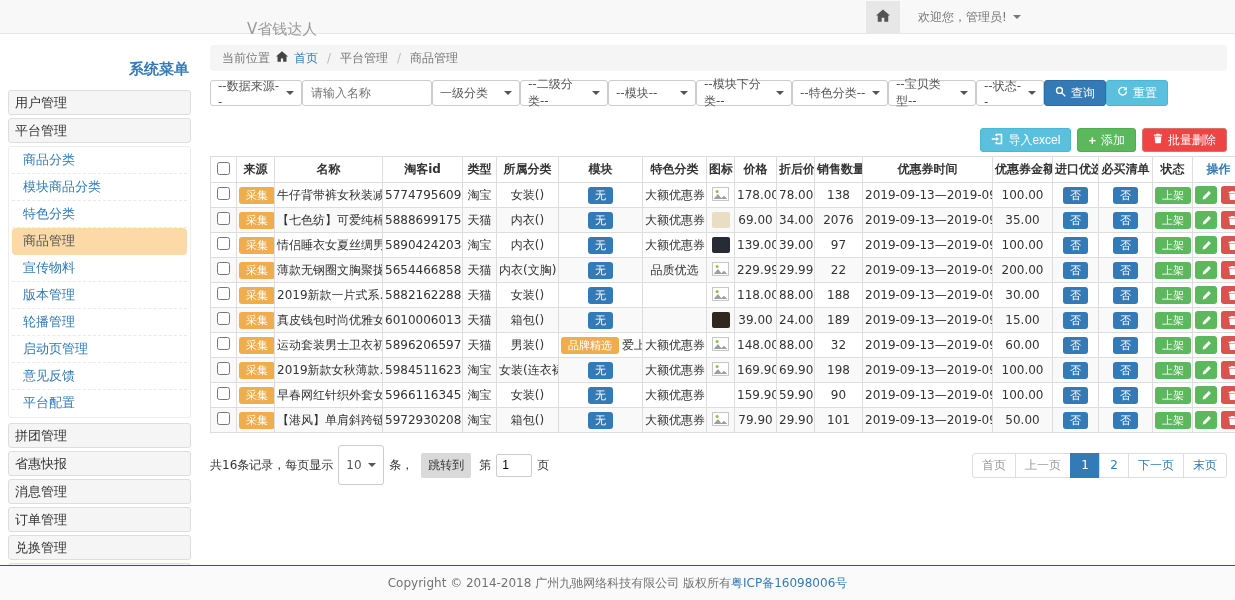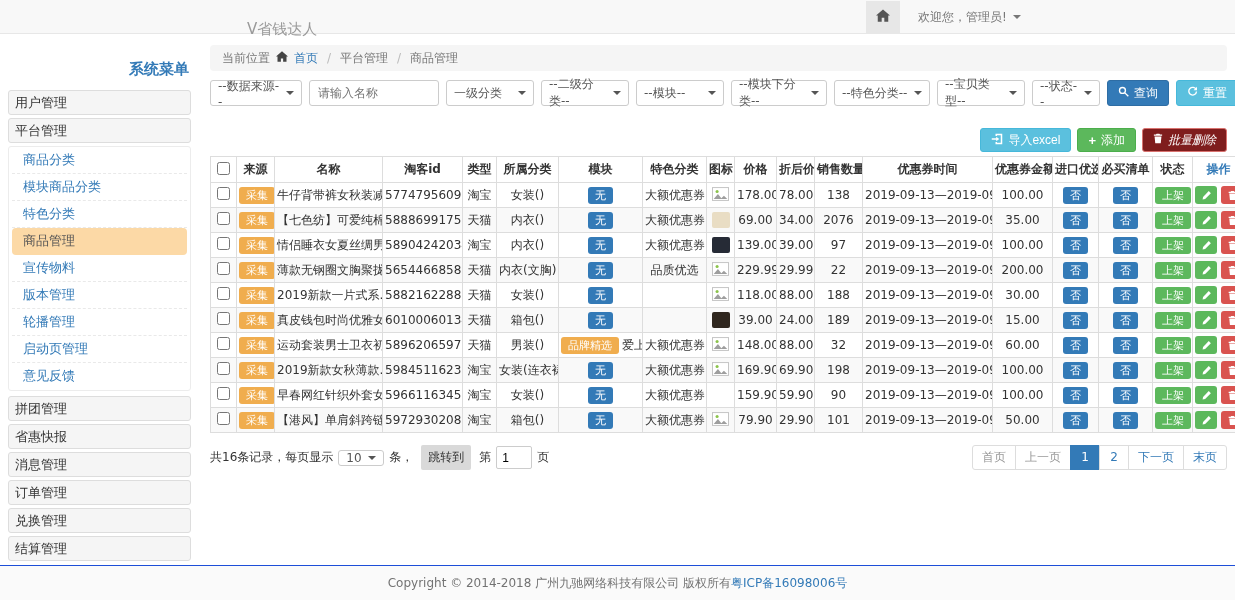--- a/index.html
+++ b/index.html
@@ -22,52 +22,52 @@
   .panel-hdr { height:25px; line-height:24px; background:#f5f5f5; border:1px solid #ddd; border-radius:3px; padding-left:6px; font-size:13px; color:#333; margin-bottom:3px; cursor:pointer; }
   .submenu { border:1px solid #ececec; border-radius:3px; margin-bottom:5px; background:#fff; padding:0 3px; }
   .submenu-item { height:27px; line-height:26px; font-size:13px; color:#337ab7; padding-left:11px; border-bottom:1px dashed #e9e9e9; cursor:pointer; }
   .submenu-item:last-child { border-bottom:none; }
   .submenu-item.active { background:#fcd9a6; border-radius:4px; color:#555; border-bottom-color:transparent; }
   
   .main { position:absolute; left:210px; top:45px; width:1017px; }
   .breadcrumb { height:26px; background:#f5f5f5; border-radius:4px; font-size:12px; color:#777; padding:0 12px; display:flex; align-items:center; gap:6px; }
   .breadcrumb .bc-link { color:#337ab7; cursor:pointer; }
   .breadcrumb .bc-sep { color:#bbb; padding:0 3px; }
-  .filter-row { margin-top:9px; display:flex; gap:7px; align-items:center; }
+  .filter-row { margin-top:9px; display:flex; gap:0; align-items:center; }
   .sel { height:26px; border:1px solid #ccc; border-radius:3px; background:#fff; display:inline-flex; align-items:center; justify-content:space-between; padding:0 7px; font-size:12px; color:#555; cursor:pointer; flex:none; }
   .sel-caret { width:0; height:0; border-left:4px solid transparent; border-right:4px solid transparent; border-top:4px solid #555; margin-left:5px; }
   .txt { height:26px; border:1px solid #ccc; border-radius:3px; padding:0 8px; font-size:12px; color:#555; outline:none; flex:none; }
   .btn { height:26px; border-radius:3px; color:#fff; font-size:12px; display:inline-flex; align-items:center; gap:5px; padding:0 10px; border:1px solid transparent; cursor:pointer; flex:none; }
   .btn-query { background:#337ab7; border-color:#2e6da4; }
   .btn-reset { background:#5bc0de; border-color:#46b8da; }
   .toolbar { margin-top:22px; display:flex; justify-content:flex-end; gap:6px; }
   .toolbar .btn { height:24px; }
   .btn-import { background:#5bc0de; border-color:#46b8da;align-items:center; }
   .btn-add { background:#5cb85c; border-color:#4cae4c; }
-  .btn-del { background:#7f1d1d; border-color:#d9726f;font-style:italic; }
+  .btn-del { background:#ef4444; border-color:#d9726f; }
   .plus-glyph { font-size:13px; font-weight:bold; line-height:1; }
   
   table { margin-top:4px; width:1017px; border-collapse:collapse; table-layout:fixed; font-size:12px; color:#333; }
   th, td { border:1px solid #ddd; text-align:center; padding:3px 2px; height:20px; overflow:hidden; white-space:nowrap; }
   th { font-weight:bold; padding:4px 2px; background:#fff; }
   th.op-col { color:#337ab7; }
   tbody tr:nth-child(even) { background:#f9f9f9; }
   .badge { display:inline-block; padding:2px 7px; border-radius:3px; color:#fff; font-size:11px; line-height:13px; vertical-align:middle; }
   .badge-orange { background:#f0ad4e; }
   .badge-blue { background:#337ab7; cursor:pointer; }
   .badge-green { background:#5cb85c; cursor:pointer; }
   .module-extra { margin-left:3px; vertical-align:middle; }
   .op-btn { display:inline-flex; align-items:center; justify-content:center; width:22px; height:18px; border-radius:3px; cursor:pointer; vertical-align:middle; }
   .op-edit { background:#5cb85c; }
   .op-del { background:#d9534f; margin-left:4px; }
   .thumb { display:inline-block; width:18px; height:16px; border-radius:2px; vertical-align:middle; }
   
   .pagerow { margin-top:12px; display:flex; justify-content:space-between; align-items:center; font-size:12px; color:#333; }
   .pageleft { display:flex; align-items:center; gap:5px; }
-  .page-size { width:46px; height:16px; }
+  .page-size { width:46px; height:40px; }
   .jump-btn { background:#d9d9d9; border:none; border-radius:2px; padding:4px 7px; font-size:12px; color:#333; cursor:pointer; margin:0 3px; }
   .jump-input { width:36px; height:23px; border:1px solid #ccc; border-radius:2px; padding:0 5px; font-size:12px; outline:none; }
   .pg { display:flex; }
   .pg-item { min-width:30px; padding:0 9px; height:25px; line-height:23px; border:1px solid #ddd; background:#fff; color:#337ab7; font-size:12px; margin-left:-1px; text-align:center; cursor:pointer; }
   .pg-item:first-child { border-radius:3px 0 0 3px; margin-left:0; }
   .pg-item:last-child { border-radius:0 3px 3px 0; }
   .pg-item.active { background:#337ab7; border-color:#337ab7; color:#fff; cursor:default; }
   .pg-item.disabled { color:#999; cursor:default; }
   
   .footer { position:absolute; left:0; right:0; top:565px; height:35px; background:#fafafa; border-top:1px solid #1d4ed8; text-align:center; font-size:12px; color:#737373; line-height:34px; }
@@ -101,20 +101,21 @@
       <div class="submenu">
         <div class="submenu-item">商品分类</div>
         <div class="submenu-item">模块商品分类</div>
         <div class="submenu-item">特色分类</div>
         <div class="submenu-item active">商品管理</div>
         <div class="submenu-item">宣传物料</div>
         <div class="submenu-item">版本管理</div>
         <div class="submenu-item">轮播管理</div>
         <div class="submenu-item">启动页管理</div>
         <div class="submenu-item">意见反馈</div>
+        <div class="submenu-item">平台配置</div>
       </div>
       <div class="panel-hdr">拼团管理</div>
       <div class="panel-hdr">省惠快报</div>
       <div class="panel-hdr">消息管理</div>
       <div class="panel-hdr">订单管理</div>
       <div class="panel-hdr">兑换管理</div>
       <div class="panel-hdr">结算管理</div>
     </div>
 </div>
 

